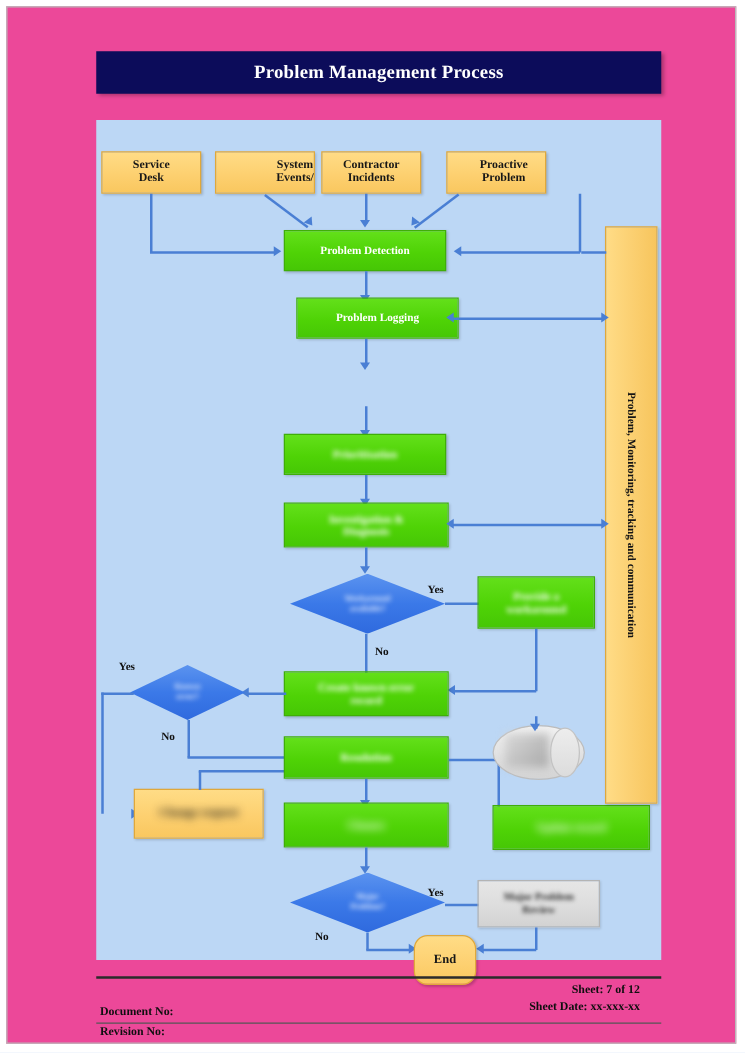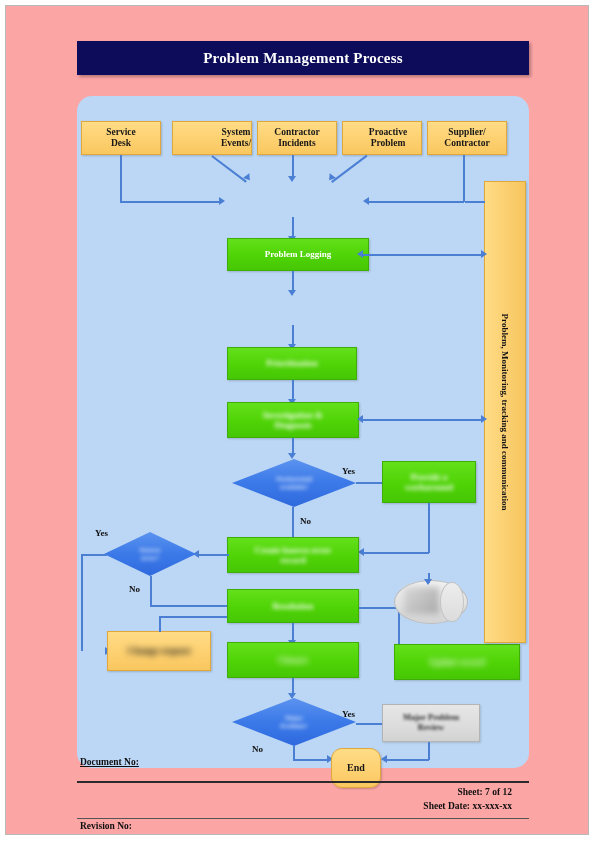--- a/index.html
+++ b/index.html
@@ -1,26 +1,26 @@
 <!DOCTYPE html>
 <html><head>
 <meta charset="utf-8">
 <style>
   html,body{margin:0;padding:0;background:#ffffff;}
   body{font-family:"Liberation Serif",serif;}
   .page{position:relative;width:596px;height:842px;background:#ffffff;overflow:hidden;}
-  .sheet{position:absolute;left:5px;top:5px;width:584px;height:830px;border:1px solid #b9b9b9;box-sizing:border-box;background:#fca5a5;}
+  .sheet{position:absolute;left:5px;top:5px;width:584px;height:830px;border:1px solid #b9b9b9;box-sizing:border-box;background:#ec4899;}
 
   
   .titlebar{position:absolute;left:71px;top:35px;width:452px;height:34px;background:#0c0c5a;
     display:flex;align-items:center;justify-content:center;box-shadow:2px 2px 3px rgba(0,0,0,.28);}
   .titlebar span{color:#ffffff;font-size:15px;font-weight:bold;letter-spacing:.2px;}
 
   
-  .canvas{position:absolute;left:71px;top:90px;width:452px;height:672px;background:#bcd7f5;border-radius:15px;}
+  .canvas{position:absolute;left:71px;top:90px;width:452px;height:672px;background:#bcd7f5;}
 
   
   .node{position:absolute;box-sizing:border-box;display:flex;align-items:center;
         justify-content:center;text-align:center;line-height:1.12;}
   .yellow{background:linear-gradient(180deg,#ffdc86 0%,#fdd070 55%,#f9c75f 100%);
           border:1px solid #e0a83a;color:#171717;font-size:9.5px;font-weight:bold;
           box-shadow:1px 1px 2px rgba(0,0,0,.18);}
   .green{background:linear-gradient(180deg,#63e01a 0%,#4fd306 55%,#46c705 100%);
          border:1px solid #3fae08;color:#ffffff;font-size:9px;font-weight:bold;
          box-shadow:1px 1px 2px rgba(0,0,0,.18);}
@@ -94,50 +94,49 @@
 Desk</span>
     </div>
     <div class="node yellow" style="left:95px;top:25px;width:80px;height:34px;">
       <span style="white-space:pre-line;margin-left:48px;">System
 Events/</span>
     </div>
     <div class="node yellow" style="left:180px;top:25px;width:80px;height:34px;">
       <span style="white-space:pre-line;">Contractor
 Incidents</span>
     </div>
-    <div class="node yellow" style="left:265px;top:25px;width:80px;height:34px;padding-left:12px;">
+    <div class="node yellow" style="left:280px;top:25px;width:80px;height:34px;padding-left:12px;">
       <span style="white-space:pre-line;">Proactive
 Problem</span>
-    </div>
-    <div class="node yellow" style="left:350px;top:25px;width:80px;height:34px;">
-      <span style="white-space:pre-line;">Supplier/
-Contractor</span>
     </div>
 
     <div class="ln lv" style="left:43px;top:59px;height:47px;"></div>
     <div class="ln lh" style="left:43px;top:105px;width:100px;"></div>
     <div class="ar ar-r" style="left:142px;top:101px;"></div>
 
     <div class="diag" style="left:135px;top:59px;width:43px;transform:rotate(37deg);"></div>
     <div class="ar ar-d" style="left:167px;top:79px;transform:rotate(-38deg);"></div>
 
     <div class="ln lv" style="left:215px;top:59px;height:24px;"></div>
     <div class="ar ar-d" style="left:211px;top:80px;"></div>
 
     <div class="diag" style="left:290px;top:59px;width:44px;transform:rotate(143deg);"></div>
     <div class="ar ar-d" style="left:250px;top:79px;transform:rotate(38deg);"></div>
 
     <div class="ln lv" style="left:386px;top:59px;height:47px;"></div>
     <div class="ln lh" style="left:290px;top:105px;width:97px;"></div>
     <div class="ar ar-l" style="left:286px;top:101px;"></div>
 
+    <div class="node green" style="left:150px;top:88px;width:130px;height:33px;">
+      <span>Problem Detection</span>
+    </div>
     <div class="ln lv" style="left:215px;top:121px;height:22px;"></div>
     <div class="ar ar-d" style="left:211px;top:140px;"></div>
 
-    <div class="node green" style="left:150px;top:142px;width:142px;height:33px;">
+    <div class="node green" style="left:160px;top:142px;width:130px;height:33px;">
       <span>Problem Logging</span>
     </div>
     <div class="ln lv" style="left:215px;top:175px;height:22px;"></div>
     <div class="ar ar-d" style="left:211px;top:194px;"></div>
 
     <div class="ln lv" style="left:215px;top:229px;height:22px;"></div>
     <div class="ar ar-d" style="left:211px;top:248px;"></div>
 
     <div class="node green" style="left:150px;top:251px;width:130px;height:33px;">
       <span class="blur">Prioritisation</span>
@@ -273,20 +272,20 @@
     <div class="ar ar-l" style="left:280px;top:154px;"></div>
     <div class="ar ar-r" style="left:404px;top:154px;"></div>
 
     <div class="ln lh" style="left:284px;top:323px;width:122px;"></div>
     <div class="ar ar-l" style="left:280px;top:319px;"></div>
     <div class="ar ar-r" style="left:404px;top:319px;"></div>
 
   </div>
 
   <div class="frule" style="top:775px;"></div>
-  <div class="ftxt" style="left:74px;top:751px;text-decoration:underline;">Document No:</div>
+  <div class="ftxt" style="left:74px;top:799px;">Document No:</div>
   <div class="ftxt" style="left:74px;top:795px;margin-top:20px;">Revision No:</div>
   <div class="ftxt" style="right:76px;top:781px;text-align:right;">Sheet: 7 of 12</div>
   <div class="ftxt" style="right:76px;top:795px;text-align:right;">Sheet Date: xx-xxx-xx</div>
   <div class="frule" style="top:812px;height:1px;background:#555;"></div>
 
  </div>
 </div>
 
 </body></html>

